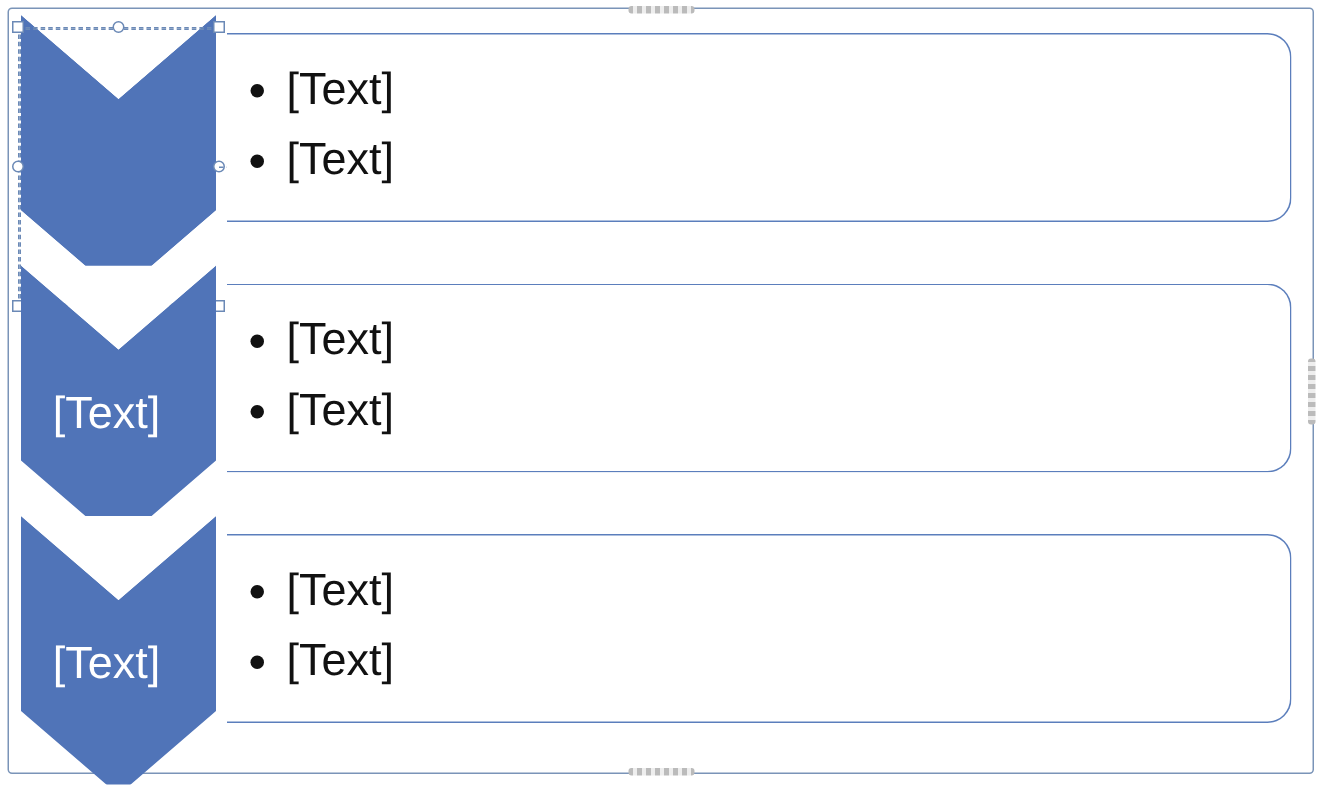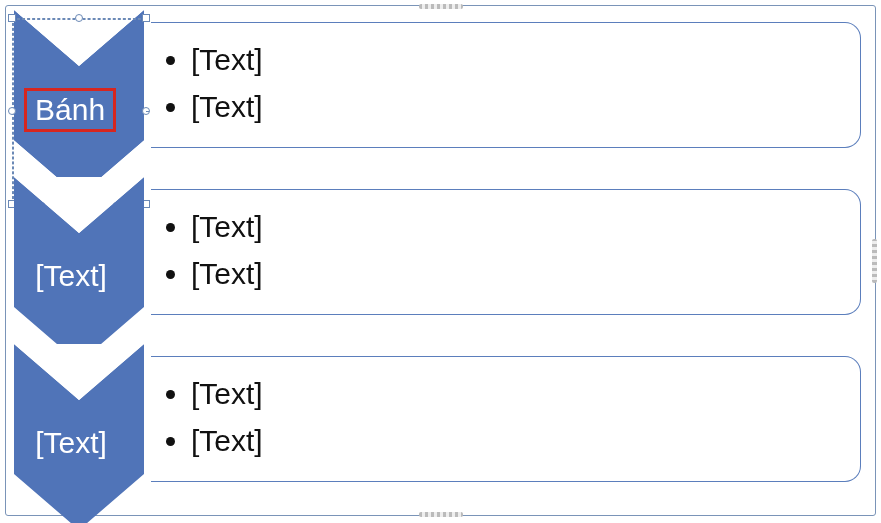--- a/index.html
+++ b/index.html
@@ -173,21 +173,20 @@
   <div class="row row1">
     <div class="chevron-wrap">
       <svg viewBox="0 0 130 186">
         <path d="M0 0 L130 0 L130 130 L65 186 L0 130 Z M0 0 L65 56 L130 0" fill="#5074b8"></path>
         <path d="M0 0 L65 56 L130 0 L130 0 Z" fill="#fff"></path>
         <path d="M0 0 L65 56 L130 0" fill="none"></path>
         <polygon points="0,0 65,56 130,0 130,130 65,186 0,130" fill="#5074b8"></polygon>
         <polygon points="0,0 65,56 130,0" fill="#ffffff"></polygon>
       </svg>
     </div>
-    <div class="chev-label selected">Bánh</div>
 
     <div class="sel-box">
       <div class="edge top"></div>
         <div class="edge bottom"></div>
         <div class="edge left"></div>
       <div class="handle sq h-tl"></div>
       <div class="handle circ h-tm"></div>
       <div class="handle sq h-tr"></div>
       <div class="handle circ h-ml"></div>
       <div class="handle circ h-mr"></div>

